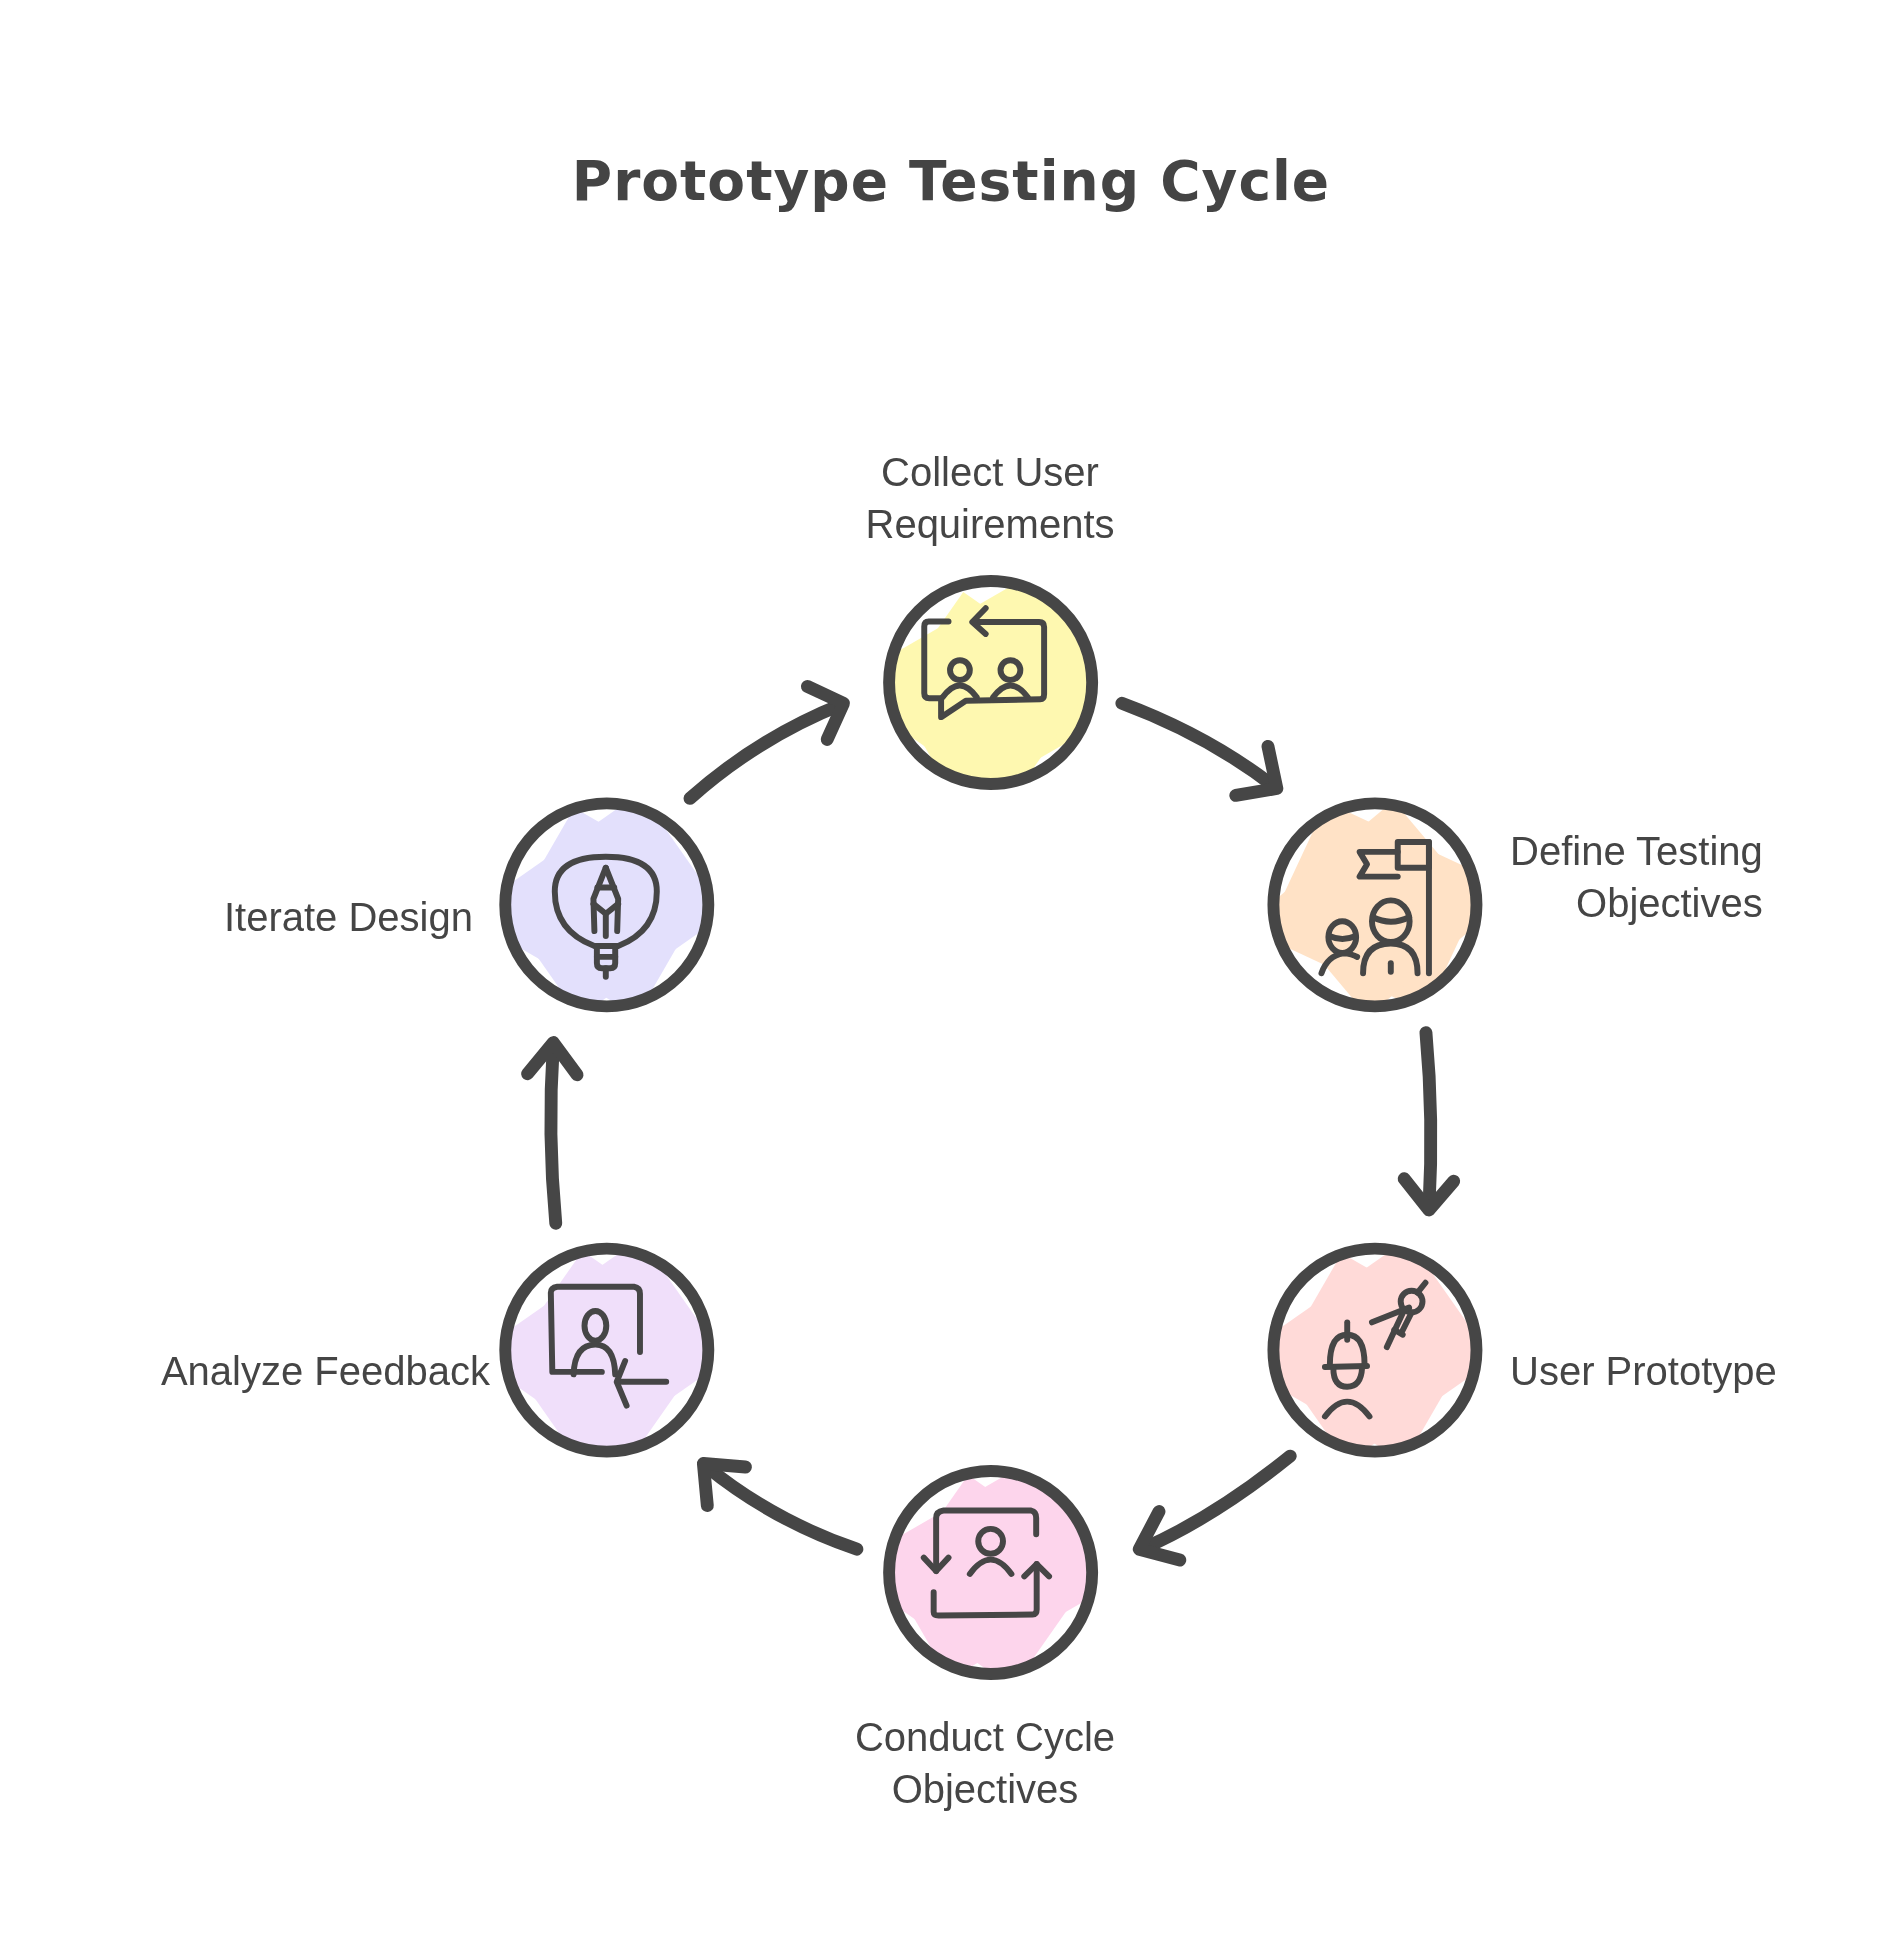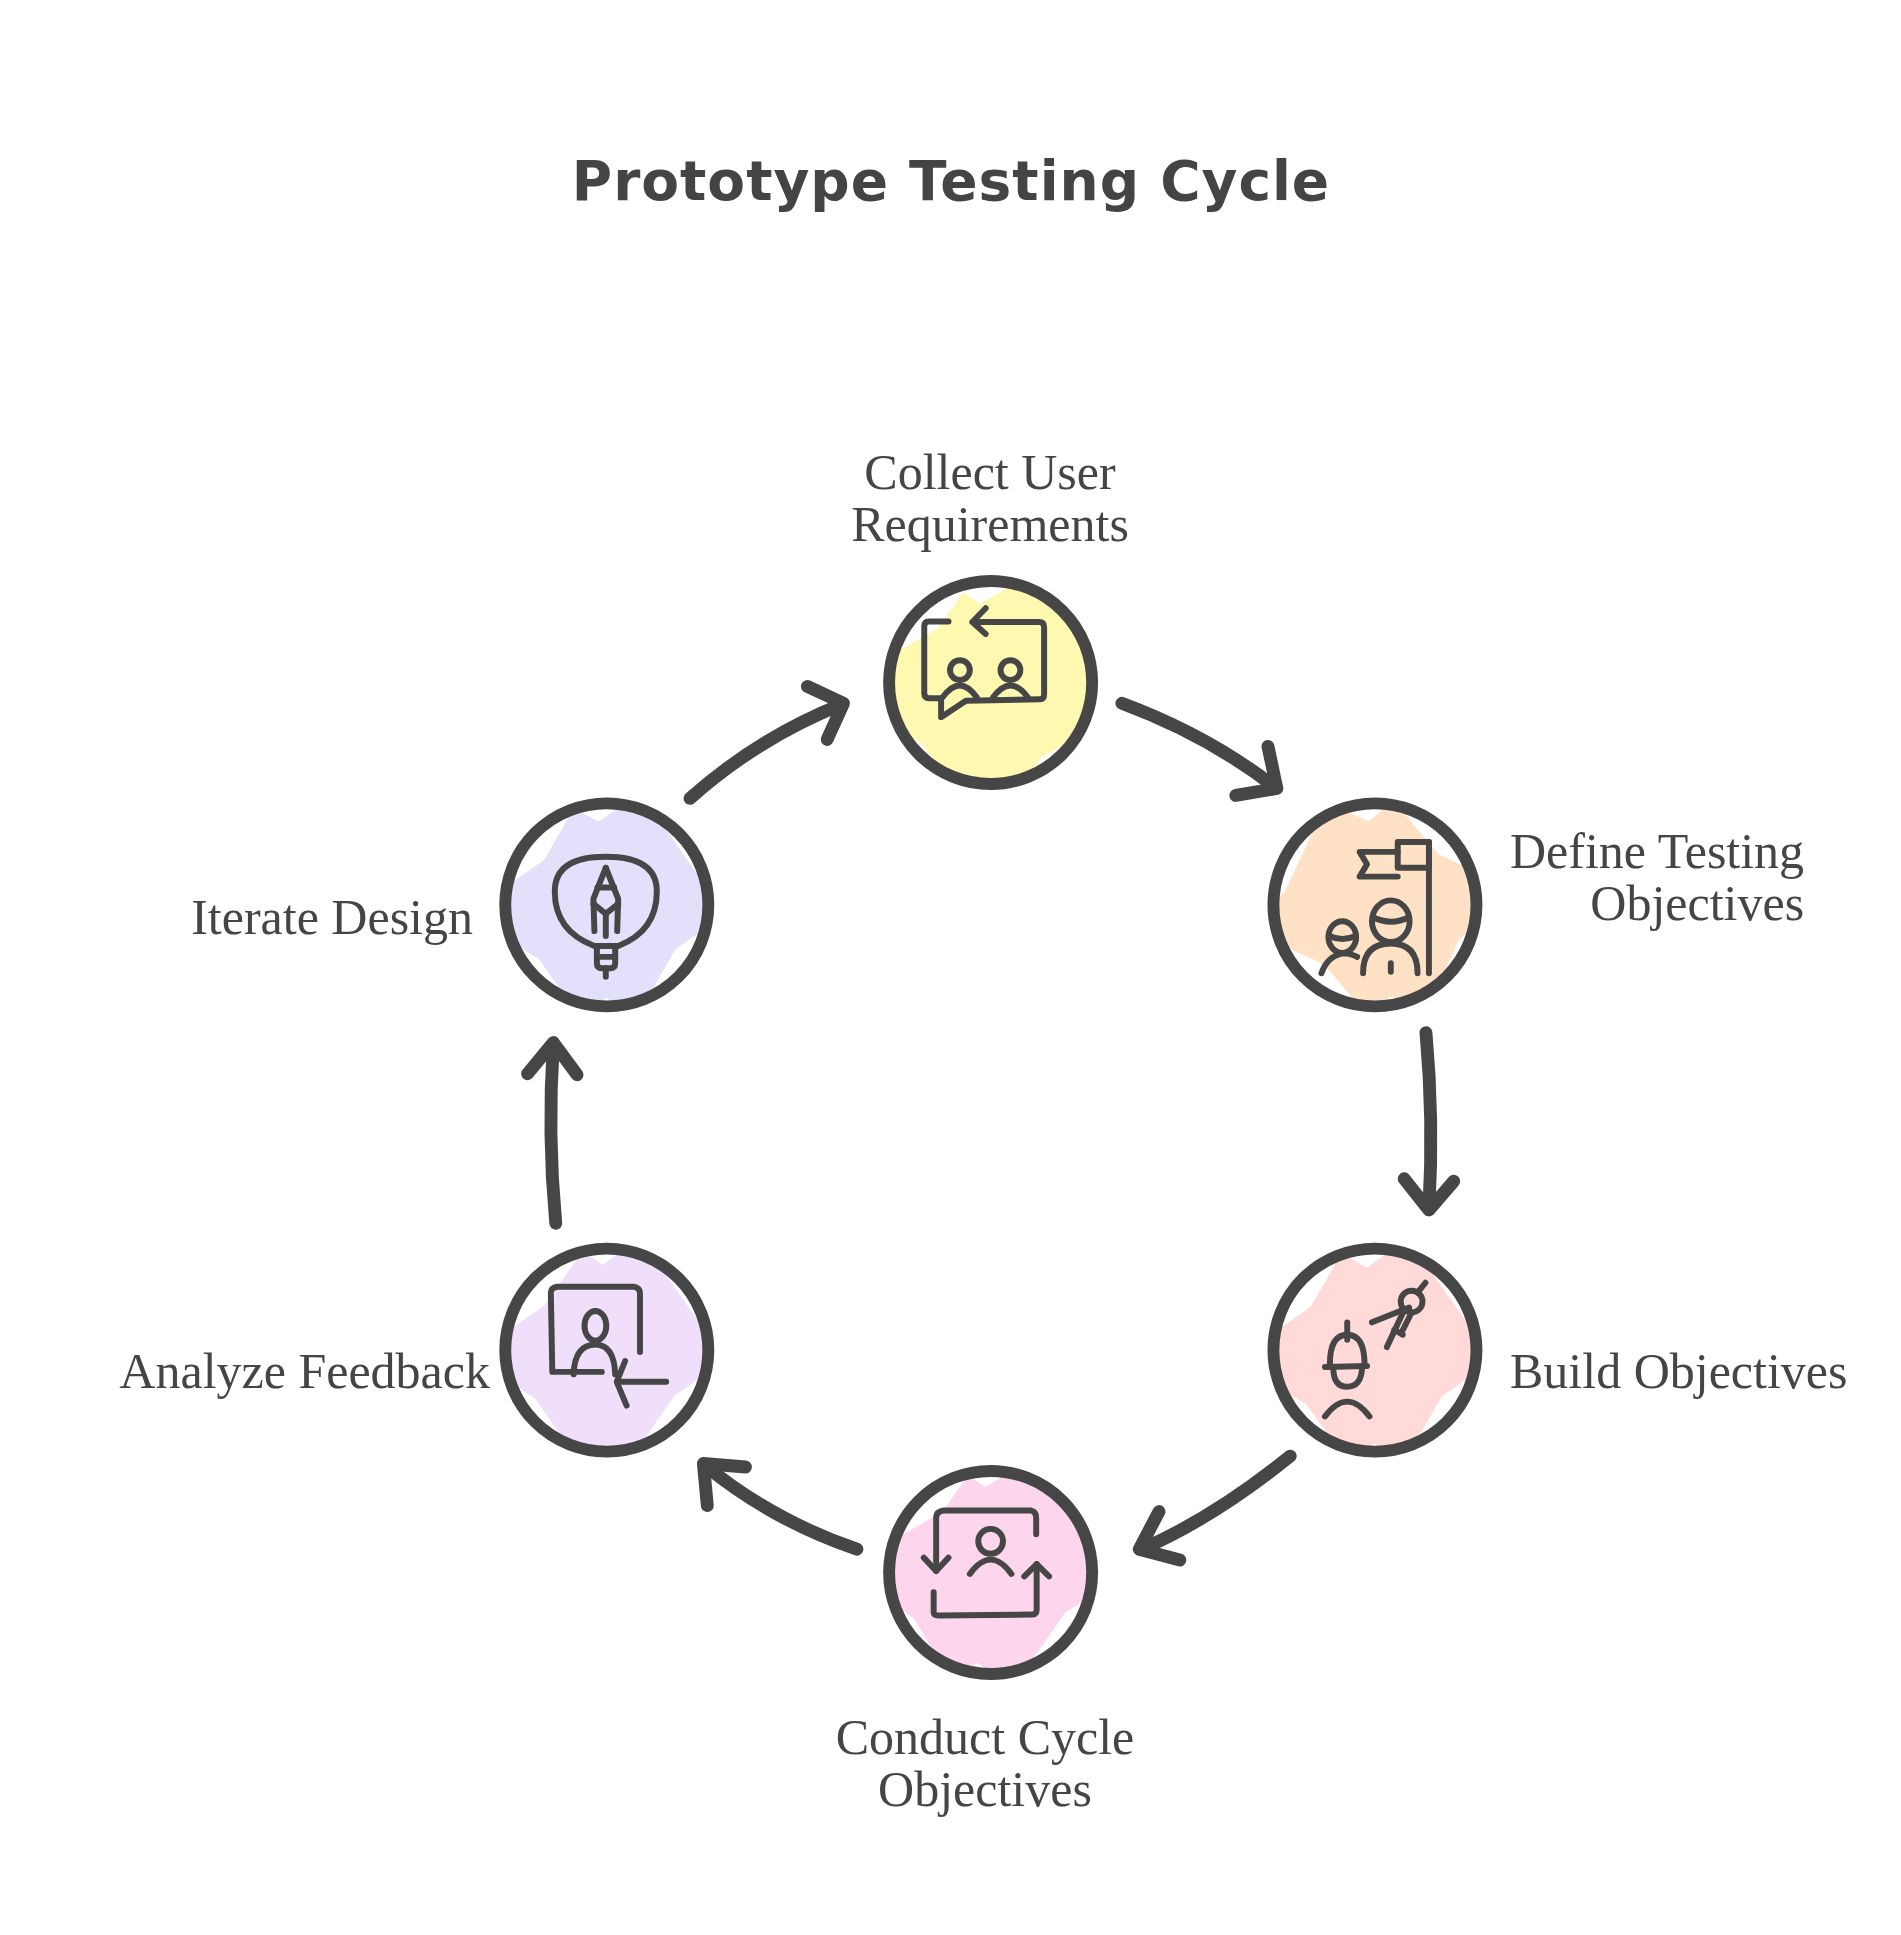--- a/index.html
+++ b/index.html
@@ -2,21 +2,21 @@
 <html style="font-size:8px"><head>
 <meta charset="utf-8">
 <style>
   html, body { margin: 0; padding: 0; background: #ffffff; }
   body { width: 1902px; height: 1936px; position: relative; overflow: hidden;
          font-family: "DejaVu Sans", sans-serif; color: #464646; }
   #canvas { position: absolute; left: 0; top: 0; width: 1902px; height: 1936px; }
   .title { position: absolute; left: 0; width: 1902px; top: 149px; text-align: center;
            font-family: "DejaVu Sans", sans-serif; font-weight: bold; font-size: 55px;
            letter-spacing: 1px; color: #444444; }
-  .label { position: absolute; font-family: Liberation Serif, serif; font-size: 50px;
+  .label { position: absolute; font-family: Liberation Sans, sans-serif; font-size: 40px;
            line-height: 52px; color: #454545; white-space: nowrap; }
   .label.center { text-align: center; transform: translateX(-50%); }
   .label.left { text-align: right; }
   .label.right { text-align: right; transform: translateX(-100%); }
   .label span { display: block; }
 </style>
 </head>
 <body>
 
 <div class="title">Prototype Testing Cycle</div>
@@ -182,21 +182,21 @@
   <span>Collect User</span>
   <span>Requirements</span>
 </div>
 
 <div class="label left" style="left:1510px; top:825px;">
   <span>Define Testing</span>
   <span>Objectives</span>
 </div>
 
 <div class="label left" style="left:1510px; top:1345px;">
-  <span>Build Objectives</span>
+  <span>User Prototype</span>
 </div>
 
 <div class="label center" style="left:985px; top:1711px;">
   <span>Conduct Cycle</span>
   <span>Objectives</span>
 </div>
 
 <div class="label right" style="left:490px; top:1345px;">
   <span>Analyze Feedback</span>
 </div>

